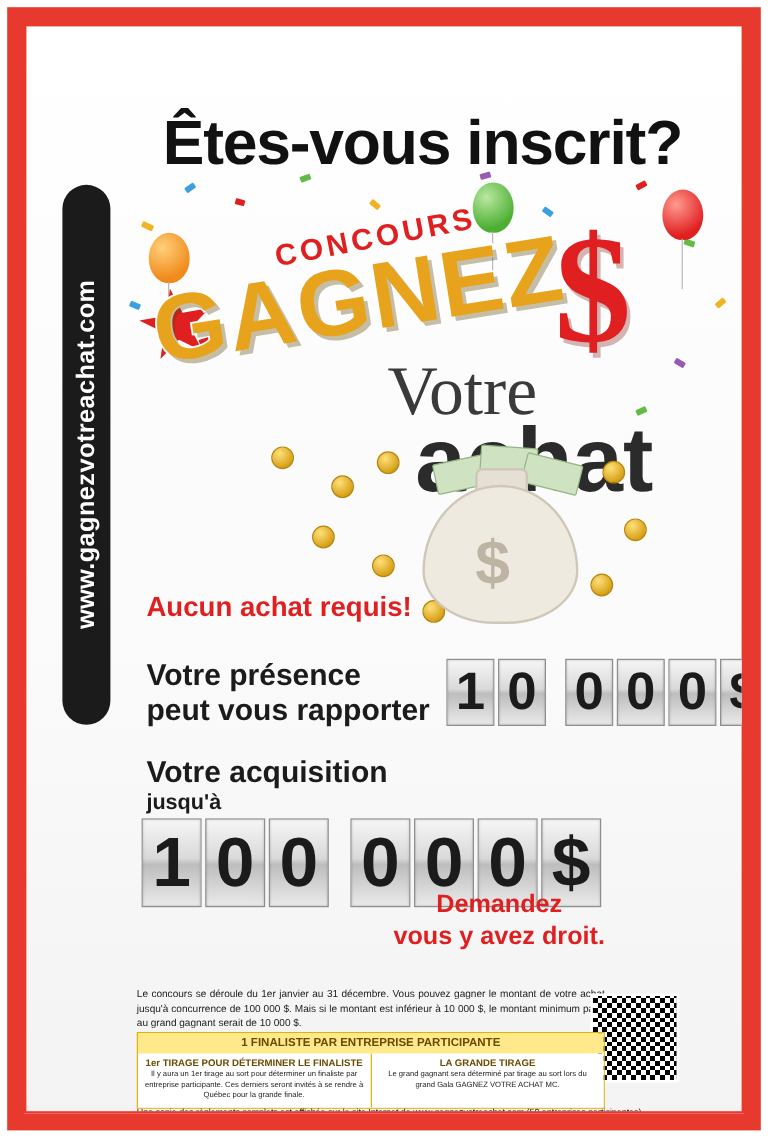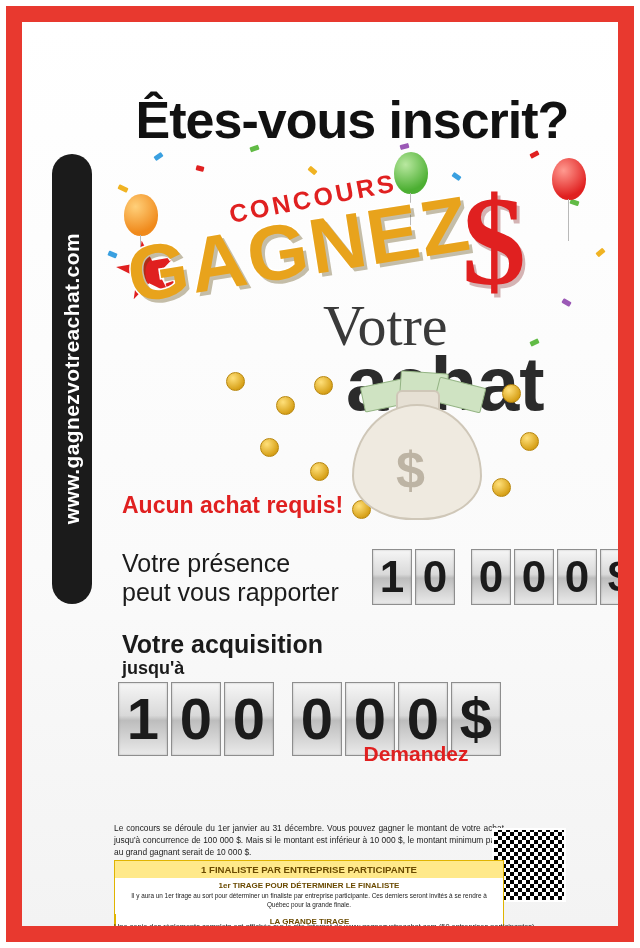--- a/index.html
+++ b/index.html
@@ -209,21 +209,21 @@
     font-size: 23px;
     font-weight: bold;
     color: #e02020;
     font-family: "Liberation Sans", sans-serif;
   }
   .line-1 {
     position: absolute;
     left: 100px;
     top: 527px;
     font-size: 25px;
-    font-weight: normal;
+    font-weight: bold;
     color: #1b1b1b;
     line-height: 1.15;
     font-family: "Liberation Sans", sans-serif;
   }
   .line-2 {
     position: absolute;
     left: 100px;
     top: 608px;
     font-size: 25px;
     font-weight: bold;
@@ -312,21 +312,20 @@
     text-align: center;
     font-size: 9.6px;
     font-weight: bold;
     color: #6a4a00;
     padding: 3px 0;
     font-family: "Liberation Sans", sans-serif;
   }
   .yellow-cols {
     display: flex;
     background: #ffffff;
-    flex-direction: column;
   }
   .yellow-col {
     flex: 1;
     padding: 3px 5px 5px 5px;
     box-sizing: border-box;
   }
   .yellow-col + .yellow-col { border-left: 1px solid #e0b400; }
   .yc-head {
     text-align: center;
     font-size: 8px;
@@ -438,20 +437,21 @@
       <div class="digit">0</div>
       <div class="gap"></div>
       <div class="digit">0</div>
       <div class="digit">0</div>
       <div class="digit">0</div>
       <div class="digit">$</div>
     </div>
 
     <div class="demandez">
       <div>Demandez</div>
+      <div>vous y avez droit.</div>
     </div>
 
     <div class="legal">Le concours se déroule du 1er janvier au 31 décembre. Vous pouvez gagner le montant de votre achat jusqu'à concurrence de 100 000 $. Mais si le montant est inférieur à 10 000 $, le montant minimum payé au grand gagnant serait de 10 000 $.</div>
 
     <div class="qr"></div>
 
     <div class="yellow-box">
       <div class="yellow-title">1 FINALISTE PAR ENTREPRISE PARTICIPANTE</div>
       <div class="yellow-cols">
         <div class="yellow-col">

